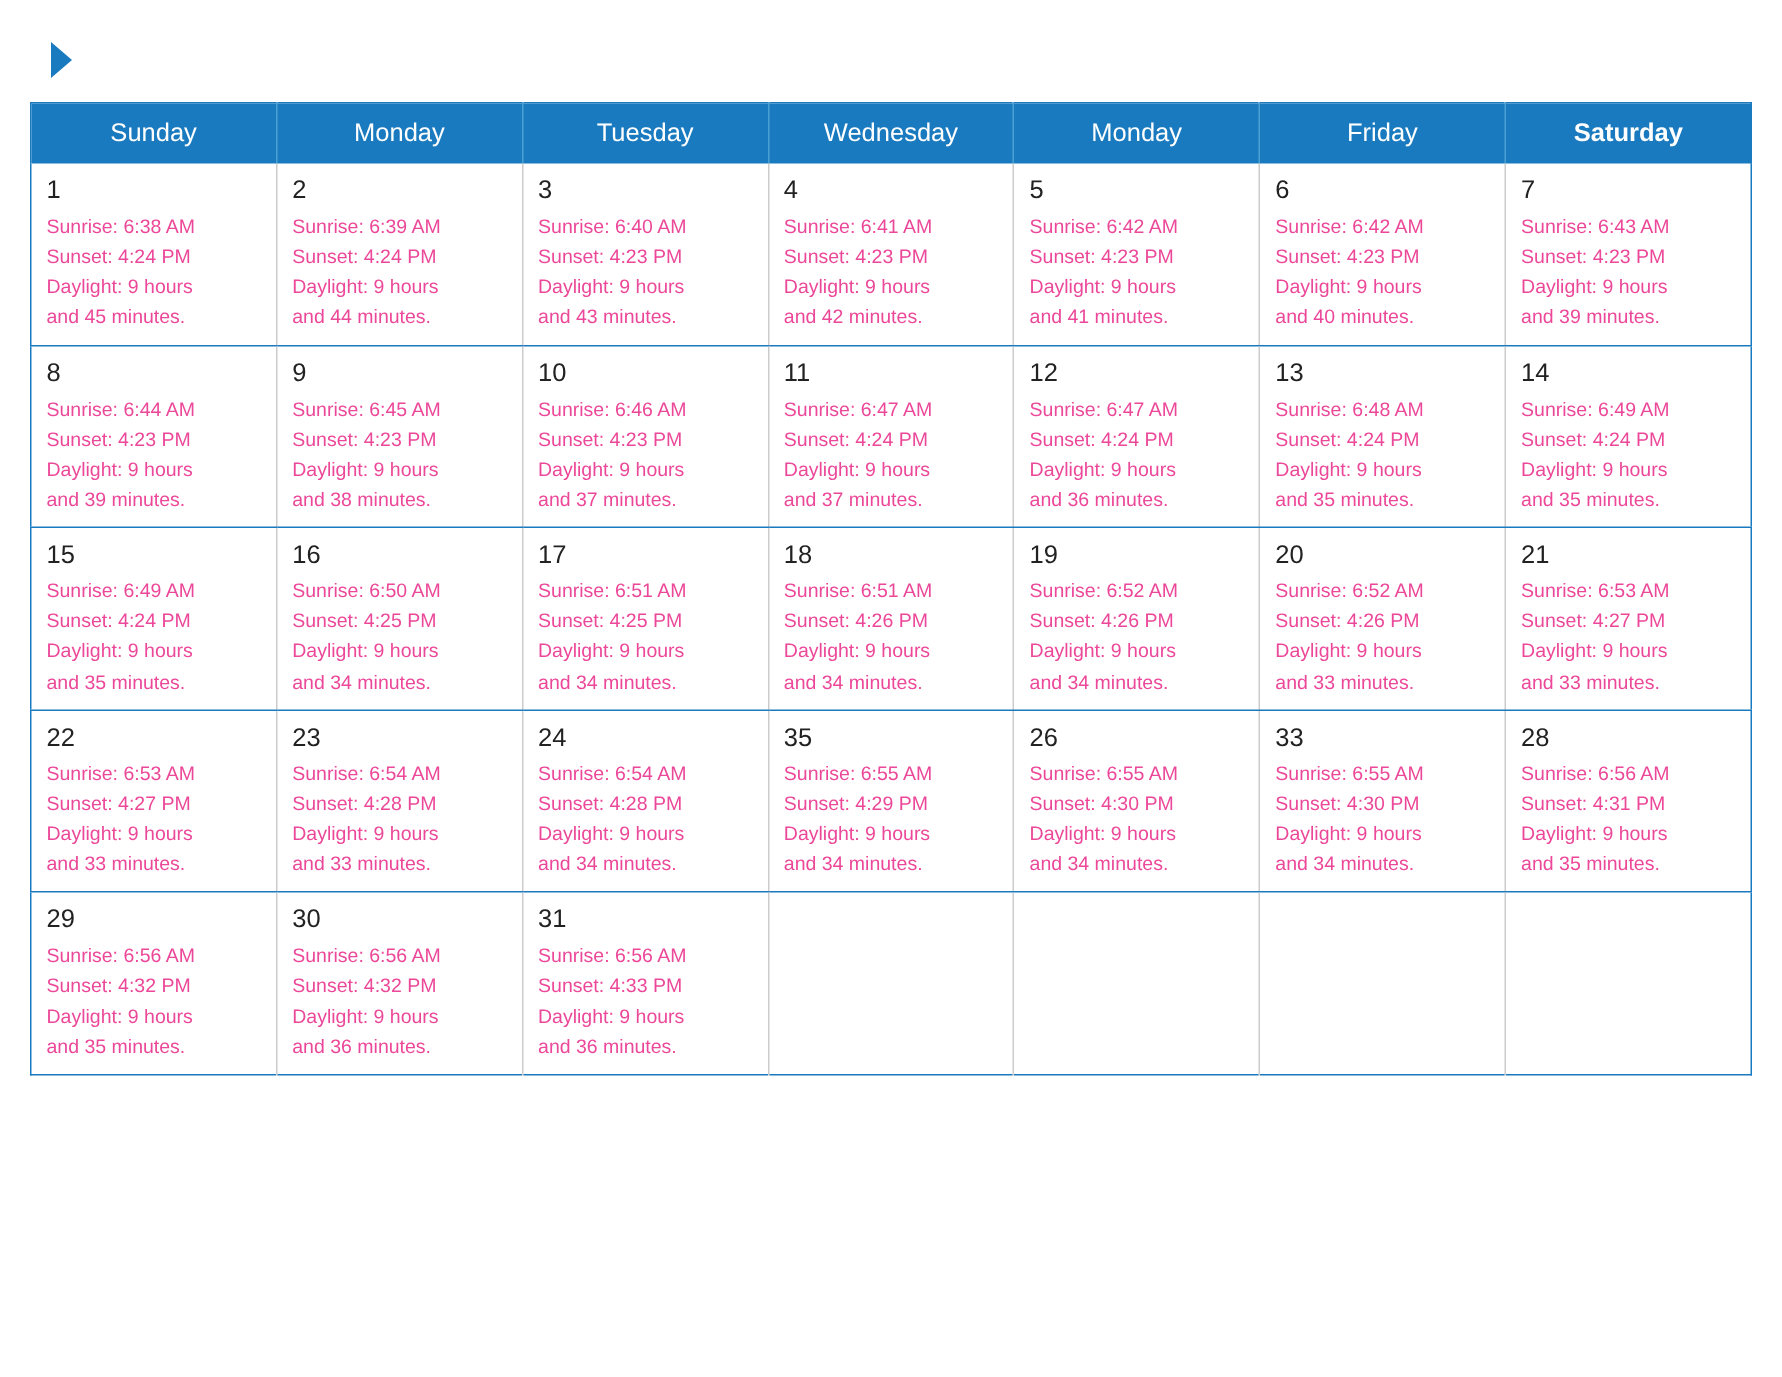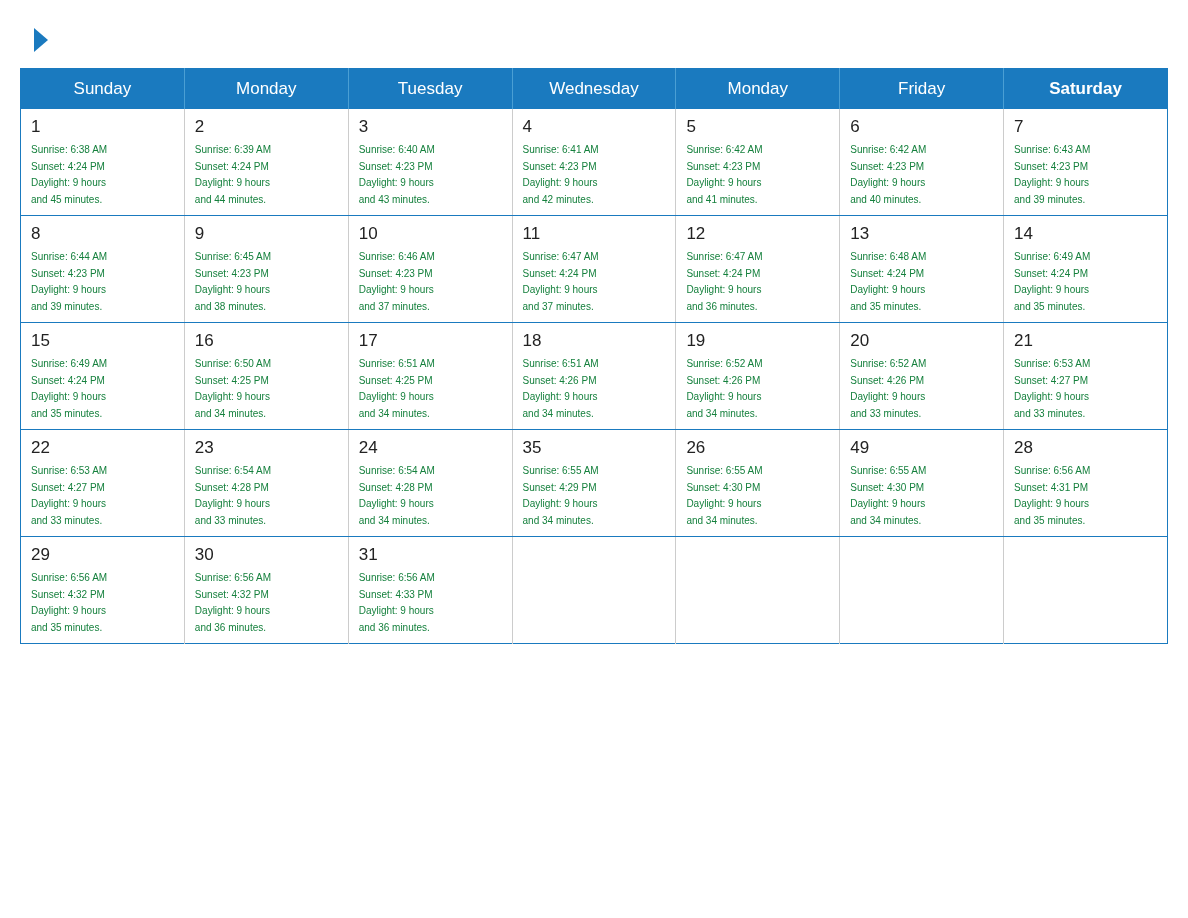--- a/index.html
+++ b/index.html
@@ -96,22 +96,22 @@
       border-bottom: none;
     }
     .day-num {
       font-size: 17px;
       font-weight: normal;
       color: #222;
       display: block;
       margin-bottom: 4px;
     }
     .day-info {
-      font-size: 10px;
-      color: #15803d;
+      font-size: 13px;
+      color: #ec4899;
       line-height: 1.55;
     }
     .empty-cell {
       background: #fff;
     }
   </style>
 </head>
 <body>
 
 <div class="header">
@@ -246,21 +246,21 @@
         </td>
         <td>
           <span class="day-num">35</span>
           <span class="day-info">Sunrise: 6:55 AM<br>Sunset: 4:29 PM<br>Daylight: 9 hours<br>and 34 minutes.</span>
         </td>
         <td>
           <span class="day-num">26</span>
           <span class="day-info">Sunrise: 6:55 AM<br>Sunset: 4:30 PM<br>Daylight: 9 hours<br>and 34 minutes.</span>
         </td>
         <td>
-          <span class="day-num">49</span>
+          <span class="day-num">33</span>
           <span class="day-info">Sunrise: 6:55 AM<br>Sunset: 4:30 PM<br>Daylight: 9 hours<br>and 34 minutes.</span>
         </td>
         <td>
           <span class="day-num">28</span>
           <span class="day-info">Sunrise: 6:56 AM<br>Sunset: 4:31 PM<br>Daylight: 9 hours<br>and 35 minutes.</span>
         </td>
       </tr>
       <tr>
         <td>
           <span class="day-num">29</span>

